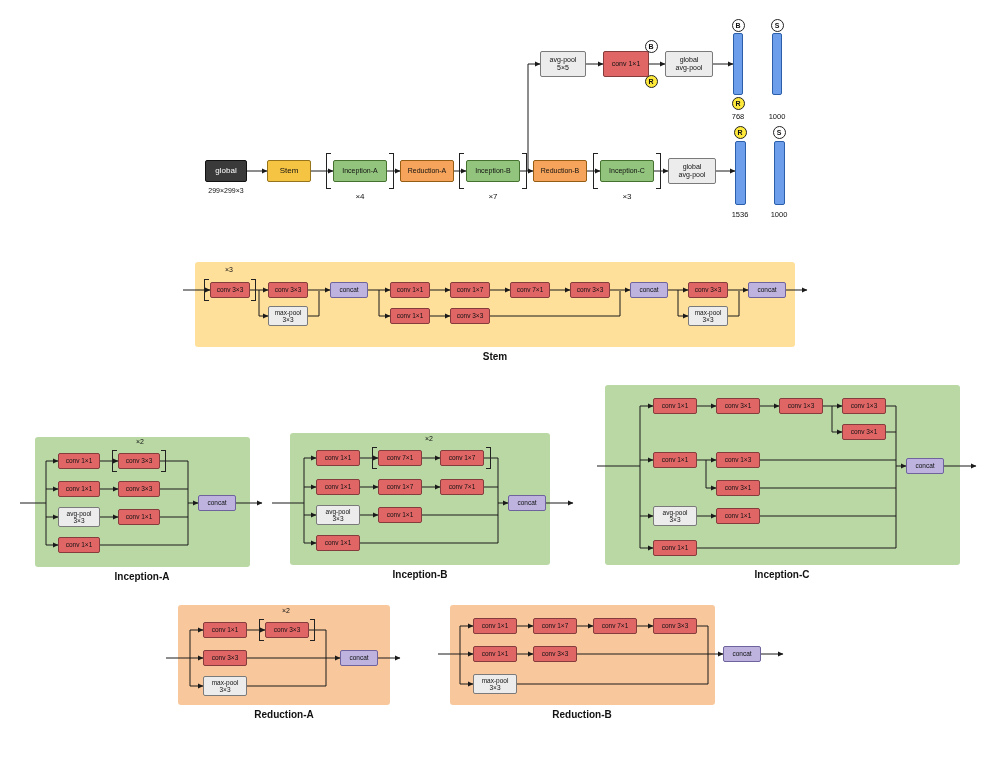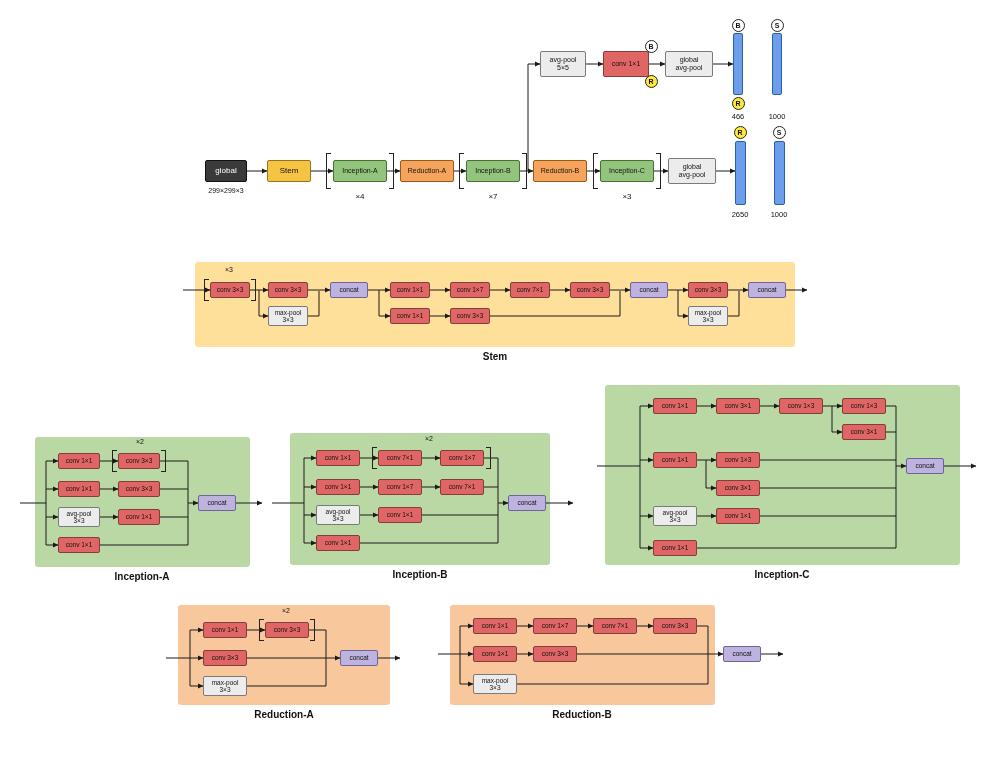--- a/index.html
+++ b/index.html
@@ -249,23 +249,23 @@
     <div class="bracket l" style="left: 112px; top: 450px; height: 22px;"></div>
     <div class="bracket r" style="left: 161px; top: 450px; height: 22px;"></div>
     <div class="bracket l" style="left: 372px; top: 447px; height: 22px;"></div>
     <div class="bracket r" style="left: 486px; top: 447px; height: 22px;"></div>
     <div class="bracket l" style="left: 259px; top: 619px; height: 22px;"></div>
     <div class="bracket r" style="left: 310px; top: 619px; height: 22px;"></div>
     <div class="txt" style="left: 226px; top: 187px; font-size: 7px; font-weight: 400;">299×299×3</div>
     <div class="txt" style="left: 360px; top: 192px; font-size: 8px; font-weight: 400;">×4</div>
     <div class="txt" style="left: 493px; top: 192px; font-size: 8px; font-weight: 400;">×7</div>
     <div class="txt" style="left: 627px; top: 192px; font-size: 8px; font-weight: 400;">×3</div>
-    <div class="txt" style="left: 738px; top: 112px; font-size: 7.5px; font-weight: 400;">466</div>
+    <div class="txt" style="left: 738px; top: 112px; font-size: 7.5px; font-weight: 400;">768</div>
     <div class="txt" style="left: 777px; top: 112px; font-size: 7.5px; font-weight: 400;">1000</div>
-    <div class="txt" style="left: 740px; top: 210px; font-size: 7.5px; font-weight: 400;">2650</div>
+    <div class="txt" style="left: 740px; top: 210px; font-size: 7.5px; font-weight: 400;">1536</div>
     <div class="txt" style="left: 779px; top: 210px; font-size: 7.5px; font-weight: 400;">1000</div>
     <div class="txt" style="left: 495px; top: 351px; font-size: 10px; font-weight: 700;">Stem</div>
     <div class="txt" style="left: 142px; top: 571px; font-size: 10px; font-weight: 700;">Inception-A</div>
     <div class="txt" style="left: 420px; top: 569px; font-size: 10px; font-weight: 700;">Inception-B</div>
     <div class="txt" style="left: 782px; top: 569px; font-size: 10px; font-weight: 700;">Inception-C</div>
     <div class="txt" style="left: 284px; top: 709px; font-size: 10px; font-weight: 700;">Reduction-A</div>
     <div class="txt" style="left: 582px; top: 709px; font-size: 10px; font-weight: 700;">Reduction-B</div>
     <div class="txt" style="left: 229px; top: 266px; font-size: 7px; font-weight: 400;">×3</div>
     <div class="txt" style="left: 140px; top: 438px; font-size: 7px; font-weight: 400;">×2</div>
     <div class="txt" style="left: 429px; top: 435px; font-size: 7px; font-weight: 400;">×2</div>

